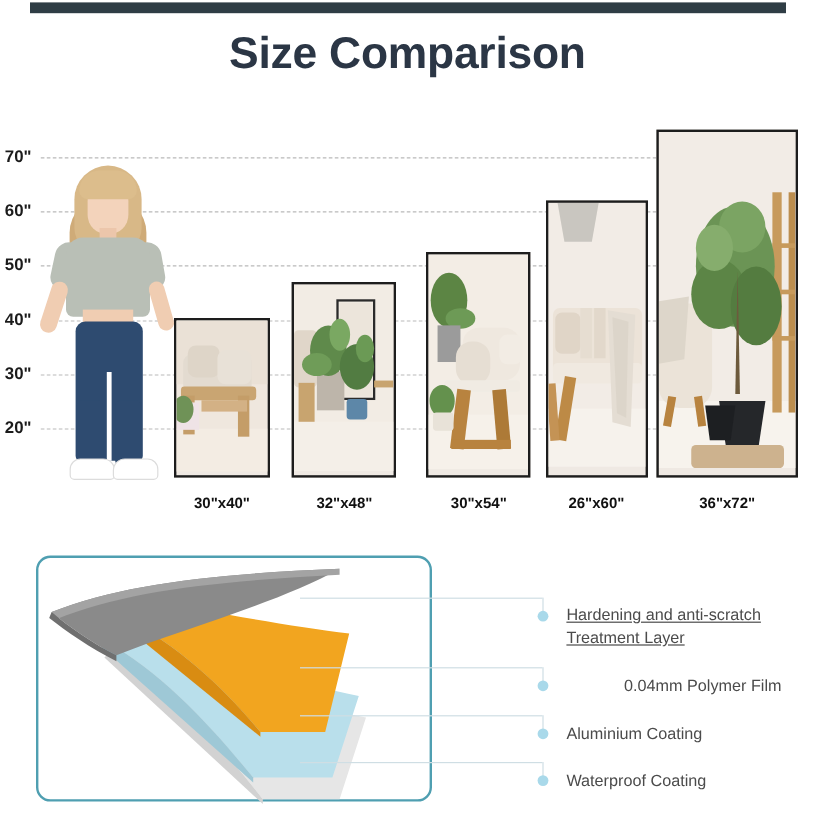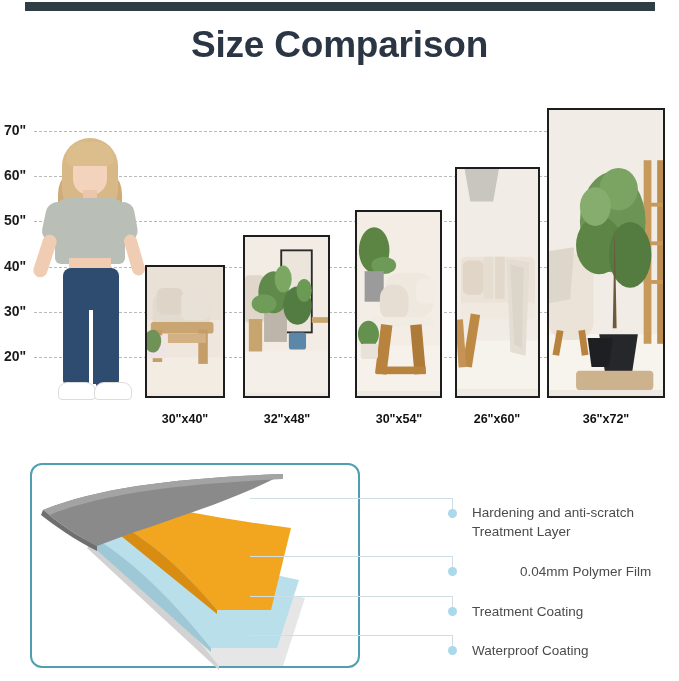--- a/index.html
+++ b/index.html
@@ -236,31 +236,31 @@
       <path d="M70 44 C118 70 152 102 184 140 L184 144 L66 48 Z" fill="#d98c12"></path>
 
       <path d="M10 40 C70 16 150 8 250 4 C200 32 120 54 64 76 C44 66 24 52 10 40 Z" fill="#8a8a8a"></path>
       <path d="M10 40 C70 16 150 8 250 4 L250 9 C152 14 72 22 14 46 Z" fill="#a3a3a3"></path>
       <path d="M10 40 C24 52 44 66 64 76 L64 81 C42 70 22 56 8 45 Z" fill="#6f6f6f"></path>
     </svg>
 
     <div class="connector" style="left:250px;top:498px;width:202px;"></div>
     <div class="conn-drop" style="left:452px;top:498px;height:14px;"></div>
     <div class="dot" style="left:448px;top:509px;"></div>
-    <div class="layer-label" style="left:472px;top:503px;width:190px;">Hardening and anti-scratch Treatment Layer</div>
+    <div class="layer-label" style="left:472px;top:503px;width:190px;text-decoration:underline;">Hardening and anti-scratch Treatment Layer</div>
 
     <div class="connector" style="left:250px;top:556px;width:202px;"></div>
     <div class="conn-drop" style="left:452px;top:556px;height:14px;"></div>
     <div class="dot" style="left:448px;top:567px;"></div>
     <div class="layer-label" style="left:472px;top:562px;width:190px;margin-left:48px;">0.04mm Polymer Film</div>
 
     <div class="connector" style="left:250px;top:596px;width:202px;"></div>
     <div class="conn-drop" style="left:452px;top:596px;height:14px;"></div>
     <div class="dot" style="left:448px;top:607px;"></div>
-    <div class="layer-label" style="left:472px;top:602px;width:190px;">Treatment Coating</div>
+    <div class="layer-label" style="left:472px;top:602px;width:190px;">Aluminium Coating</div>
 
     <div class="connector" style="left:250px;top:635px;width:202px;"></div>
     <div class="conn-drop" style="left:452px;top:635px;height:14px;"></div>
     <div class="dot" style="left:448px;top:646px;"></div>
     <div class="layer-label" style="left:472px;top:641px;width:190px;">Waterproof Coating</div>
   </div>
 
 </div>
 
 </body></html>

